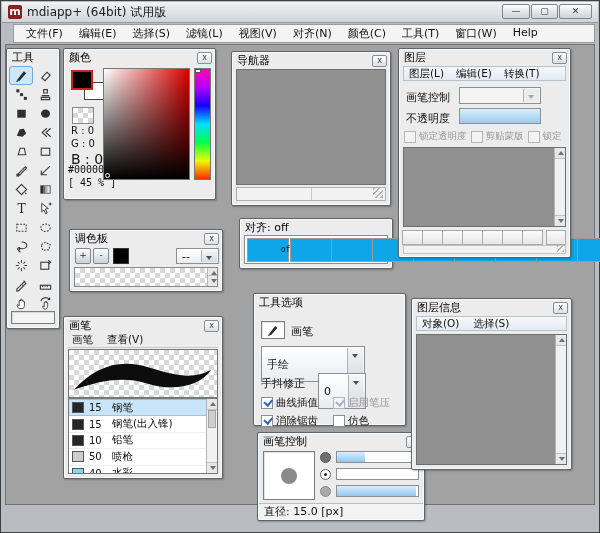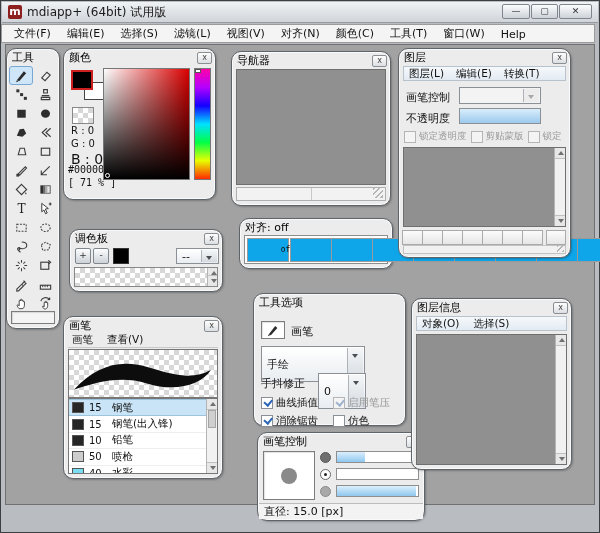--- a/index.html
+++ b/index.html
@@ -12,34 +12,34 @@
     background:linear-gradient(#f0f2f4,#d0d5da);border-bottom:1px solid #959aa0;
     display:flex;align-items:center;padding-left:6px;box-sizing:border-box;}
   .appicon{width:14px;height:14px;background:#8d1f1f;color:#fff;font-weight:bold;font-size:11px;
     line-height:14px;text-align:center;border-radius:2px;margin-right:5px;flex:0 0 auto;}
   .wtitle{font-size:12px;color:#1a1a1a;white-space:nowrap;}
   .wincontrols{position:absolute;right:6px;top:2px;display:flex;gap:1px;}
   .wbtn{height:15px;border:1px solid #80868d;border-radius:2px;background:linear-gradient(#fcfdfe,#cdd2d8);
     font-size:9px;line-height:13px;text-align:center;color:#333;box-sizing:border-box;}
   .wbtn.min{width:28px}.wbtn.max{width:27px}.wbtn.close{width:33px}
   
-  .menubar{position:absolute;left:0;right:4px;top:23px;height:19px;background:#f4f4f4;
-    border:1px solid #9b9b9b;box-sizing:border-box;display:flex;align-items:flex-end;padding-left:4px;}
+  .menubar{position:absolute;left:12px;right:4px;top:23px;height:19px;background:#f4f4f4;
+    border:1px solid #9b9b9b;box-sizing:border-box;display:flex;align-items:flex-start;padding-left:4px;}
   .menu-item{padding:1px 8px;color:#111;white-space:nowrap;}
   
   .client{position:absolute;left:4px;right:4px;top:43px;bottom:27px;background:#a2a2a2;
     border:1px solid #707070;box-sizing:border-box;}
   .statusbar{position:absolute;left:4px;right:4px;bottom:5px;height:21px;background:#f0f0f0;
     border:1px solid #989898;box-sizing:border-box;display:flex;align-items:center;}
   .statusbar .cell{height:100%;display:flex;align-items:center;padding:0 6px;border-right:1px solid #c6c6c6;box-sizing:border-box;}
   .statusbar .cell.first{width:196px;}
   .grip{position:absolute;right:2px;bottom:2px;width:10px;height:10px;
     background:repeating-linear-gradient(135deg,#b5b5b5 0 1.5px,transparent 1.5px 4px);}
   
-  .panel{position:absolute;background:#ececec;border:1px solid #5f6468;border-radius:10px;
+  .panel{position:absolute;background:#ececec;border:1px solid #5f6468;border-radius:2px;
     box-shadow:inset 0 0 0 1px rgba(255,255,255,.75),1px 1px 2px rgba(0,0,0,.25);box-sizing:border-box;}
   .ptitle{height:15px;display:flex;align-items:center;justify-content:space-between;
     padding:1px 3px 0 5px;font-size:11px;color:#000;}
   .pclose{width:15px;height:12px;border:1px solid #8a8f94;border-radius:2px;
     background:linear-gradient(#fefefe,#dcdfe2);font-size:8px;line-height:10px;text-align:center;color:#444;box-sizing:border-box;}
   .inset{border:1px solid #7d7d7d;background:#fff;box-sizing:border-box;box-shadow:inset 1px 1px 1px rgba(0,0,0,.12);}
   .graybox{border:1px solid #6f6f6f;background:#909090;box-sizing:border-box;}
   .checker{background-color:#fff;background-image:
       linear-gradient(45deg,#d8d8d8 25%,transparent 25%,transparent 75%,#d8d8d8 75%),
       linear-gradient(45deg,#d8d8d8 25%,transparent 25%,transparent 75%,#d8d8d8 75%);
@@ -284,21 +284,21 @@
       <span>颜色</span>
       <span class="pclose">x</span>
     </div>
     <div style="position:absolute;left:20px;top:33px;width:22px;height:18px;background:#fff;border:1px solid #444;box-sizing:border-box;"></div>
     <div style="position:absolute;left:7px;top:21px;width:22px;height:20px;background:#000;border:2px solid #cc2020;box-sizing:border-box;"></div>
     <div class="checker" style="position:absolute;left:8px;top:58px;width:22px;height:17px;border:1px solid #888;box-sizing:border-box;"></div>
     <div style="position:absolute;left:7px;top:76px;font-size:10px;">R : 0</div>
     <div style="position:absolute;left:7px;top:89px;font-size:10px;">G : 0</div>
     <div style="position:absolute;left:7px;top:102px;font-size:14px;">B : 0</div>
     <div class="mono" style="position:absolute;left:4px;top:115px;font-size:10px;">#000000</div>
-    <div class="mono" style="position:absolute;left:4px;top:128px;font-size:10px;">[ 71 % ]</div>
+    <div class="mono" style="position:absolute;left:4px;top:128px;font-size:10px;">[ 45 % ]</div>
     <div style="position:absolute;left:39px;top:19px;width:87px;height:112px;border:1px solid #777;box-sizing:border-box;
          background-image:linear-gradient(to top,#000,rgba(0,0,0,0)),linear-gradient(to right,#fff,#da0000);">
       <div style="position:absolute;left:1px;bottom:1px;width:5px;height:5px;border:1px solid #fff;border-radius:50%;box-sizing:border-box;"></div>
     </div>
     <div style="position:absolute;left:130px;top:19px;width:17px;height:112px;border:1px solid #777;box-sizing:border-box;
          background:linear-gradient(#ff00a8,#b400ff,#1400ff,#00e0ff,#00ff48,#e8ff00,#ff2a00);">
       <div style="position:absolute;left:0;top:0;width:6px;height:4px;background:#fff;border:1px solid #555;box-sizing:border-box;"></div>
     </div>
   </div>
 

